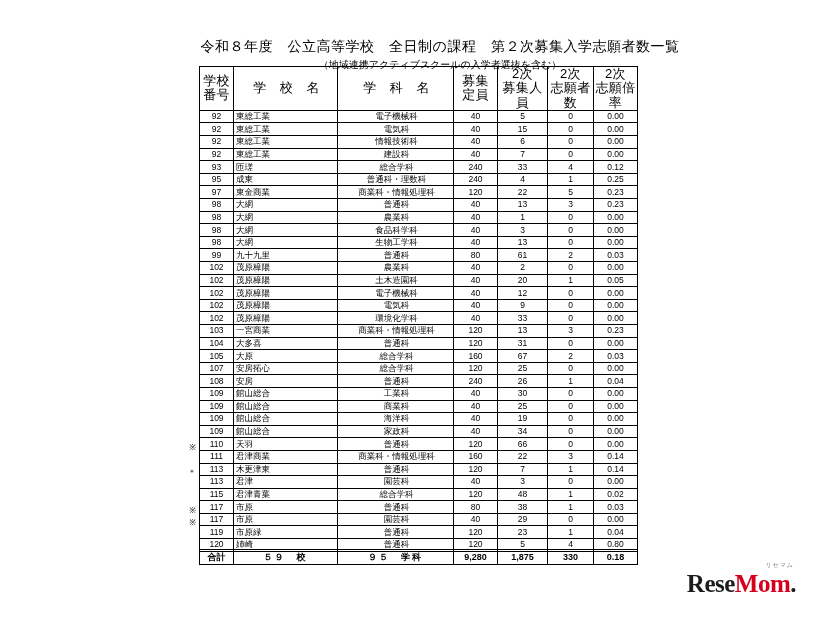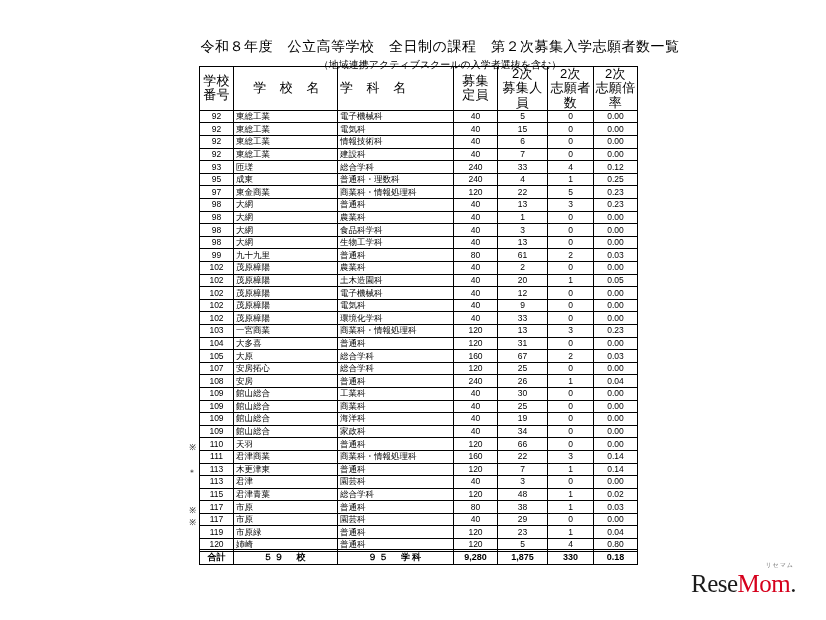--- a/index.html
+++ b/index.html
@@ -61,21 +61,21 @@
     text-align: center;
     vertical-align: middle;
     font-weight: normal;
     height: 24px;
     line-height: 1.1;
     font-size: 13px;
     letter-spacing: 0.3px;
   }
   .c-schoolno { width: 34px; text-align: center; }
   .c-school   { width: 104px; text-align: left; padding-left: 2px !important; }
-  .c-course   { width: 116px; text-align: left; padding-left: 2px !important; }
+  .c-course   { width: 116px; text-align: center; padding-left: 2px !important; }
   .c-cap      { width: 44px; text-align: center; }
   .c-rec      { width: 50px; text-align: center; }
   .c-app      { width: 46px; text-align: center; }
   .c-rate     { width: 44px; text-align: center; }
 
   td.num { text-align: center; }
 
   .hdr2line { display: block; }
 
   
@@ -124,21 +124,21 @@
   }
 
   .logo {
     position: absolute;
     right: 30px;
     bottom: 22px;
     text-align: right;
   }
   .logo-text {
     font-size: 25px;
-    font-weight: normal;
+    font-weight: bold;
     letter-spacing: -0.5px;
     color: #1b1b1b;
     font-family: "Liberation Serif", serif;
     margin-left: 36px;
   }
   .logo-text .accent { color: #d6001c; }
   .logo-sub {
     font-size: 6px;
     color: #777;
     letter-spacing: 1px;
@@ -165,21 +165,21 @@
 
   <div class="table-wrap">
     <table class="main">
       <thead>
         <tr>
           <th class="c-schoolno">
             <span class="hdr2line">学校</span>
             <span class="hdr2line">番号</span>
           </th>
           <th class="c-school" style="text-align:center">学　校　名</th>
-          <th class="c-course" style="text-align:left">学　科　名</th>
+          <th class="c-course" style="text-align:center">学　科　名</th>
           <th class="c-cap">
             <span class="hdr2line">募集</span>
             <span class="hdr2line">定員</span>
           </th>
           <th class="c-rec">
             <span class="hdr2line">2次</span>
             <span class="hdr2line">募集人員</span>
           </th>
           <th class="c-app">
             <span class="hdr2line">2次</span>

